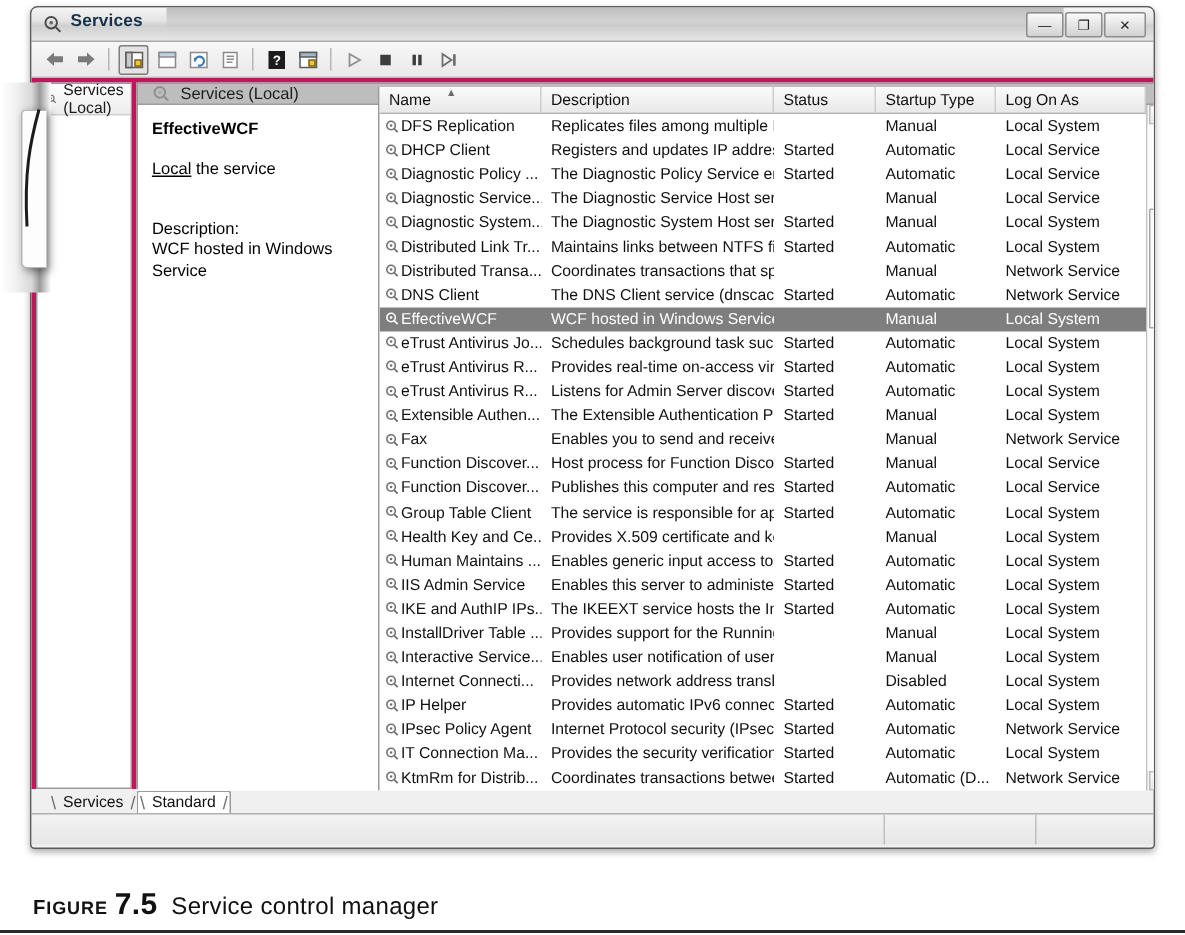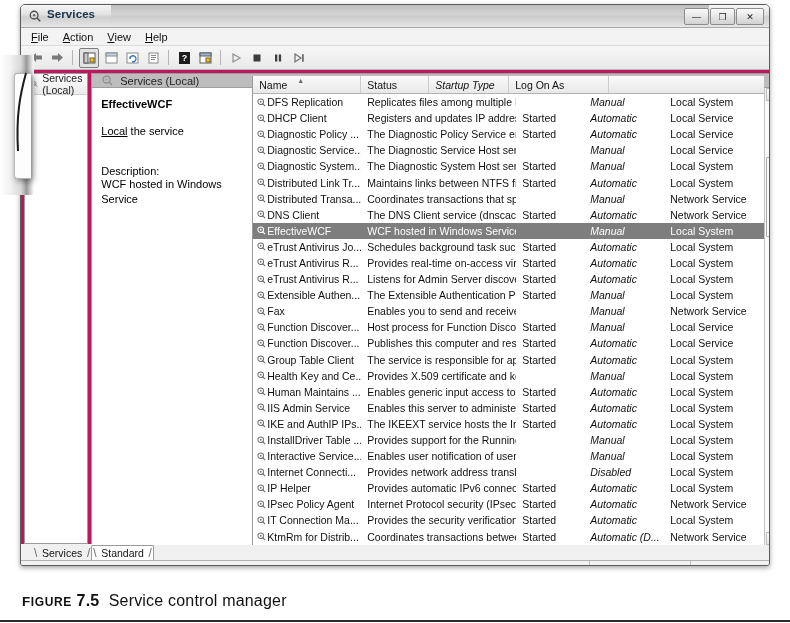--- a/index.html
+++ b/index.html
@@ -136,21 +136,21 @@
     font-size:10.5px;color:#111;text-align:right;
   }
   #list-header .col{
     display:flex;align-items:center;padding-left:6px;box-sizing:border-box;
     border-right:1px solid #cdcdcd;position:relative;
   }
   #sort-arrow{position:absolute;left:44px;top:1px;font-size:7px;color:#6a6a6a;}
   .c-name{width:108px;}
   .c-desc{width:155px;}
   .c-status{width:68px;}
-  .c-startup{width:80px;font-style:italic;}
+  .c-startup{width:80px;}
   .c-logon{width:100px;border-right:none;}
 
   #rows{flex:1;overflow:hidden;}
   .row{display:flex;height:16.1px;font-size:10.5px;color:#111;align-items:center;}
   .row.selected{background:#7e7e7e;color:#fff;}
   .cell{padding-left:6px;box-sizing:border-box;white-space:nowrap;overflow:hidden;}
   .cell.c-name{display:flex;align-items:center;gap:0;padding-left:3px;}
   .svc-ico{flex:0 0 auto;}
 
   
@@ -194,21 +194,21 @@
   #sb-main{flex:1;border-right:1px solid #bfbfbf;}
   #sb-p2{width:100px;border-right:1px solid #bfbfbf;}
   #sb-p3{width:78px;}
 
   
   #caption{
     position:absolute;left:22px;top:592px;font-family:"Liberation Sans",sans-serif;
     font-size:16px;font-weight:bold;color:#111;letter-spacing:.2px;z-index:20;
   }
   #caption .fig{font-size:13.5px;letter-spacing:.6px;}
-  #caption .num{font-size:16px;}
+  #caption .num{font-size:20px;}
   #caption .ttl{font-weight:normal;}
   #rule{position:absolute;left:0;top:620px;width:790px;height:2px;background:#2b2b2b;z-index:20;}
 </style>
 </head>
 <body>
 
 <div id="scan-curl"></div>
 <svg id="scan-curl-line" viewBox="0 0 40 140">
   <path d="M26 18 C20 40, 16 60, 18 96" stroke="#1b1b1b" stroke-width="2" fill="none"></path>
 </svg>
@@ -223,26 +223,20 @@
       <path d="M10 10 l4 4" stroke="#4a4a4a" stroke-width="1.6"></path>
     </svg>
     <div id="title-text">Services</div>
     <div id="win-buttons">
       <div class="win-btn">—</div>
       <div class="win-btn">❐</div>
       <div class="win-btn close">✕</div>
     </div>
   </div>
 
-  <div id="menubar">
-    <div class="menu-item"><u>F</u>ile</div>
-    <div class="menu-item"><u>A</u>ction</div>
-    <div class="menu-item"><u>V</u>iew</div>
-    <div class="menu-item"><u>H</u>elp</div>
-  </div>
 
   <div id="toolbar">
     <div class="tb">
       <svg width="15" height="13" viewBox="0 0 15 13">
           <path d="M7 2 L2 6.5 L7 11 L7 8.5 L13 8.5 L13 4.5 L7 4.5 Z" fill="#7a7a7a"></path>
         </svg>
     </div>
     <div class="tb">
       <svg width="15" height="13" viewBox="0 0 15 13">
           <path d="M8 2 L13 6.5 L8 11 L8 8.5 L2 8.5 L2 4.5 L8 4.5 Z" fill="#7a7a7a"></path>
@@ -345,20 +339,21 @@
           <div id="detail-desc-label">Description:</div>
           <div id="detail-desc-text">WCF hosted in Windows Service</div>
         </div>
 
         <div id="listview">
           <div id="list-header">
             <div class="col c-name">
               <span>Name</span>
               <span id="sort-arrow">▲</span>
             </div>
+            <div class="col c-desc">Description</div>
             <div class="col c-status">Status</div>
             <div class="col c-startup">Startup Type</div>
             <div class="col c-logon">Log On As</div>
           </div>
           <div id="rows">
               <div class="row">
                 <div class="cell c-name">
                   <svg class="svc-ico" width="11" height="11" viewBox="0 0 14 14">
                     <circle cx="6" cy="6" r="3.6" fill="none" stroke="#6f6f6f" stroke-width="1.3"></circle>
                     <circle cx="6" cy="6" r="1.1" fill="#6f6f6f"></circle>

